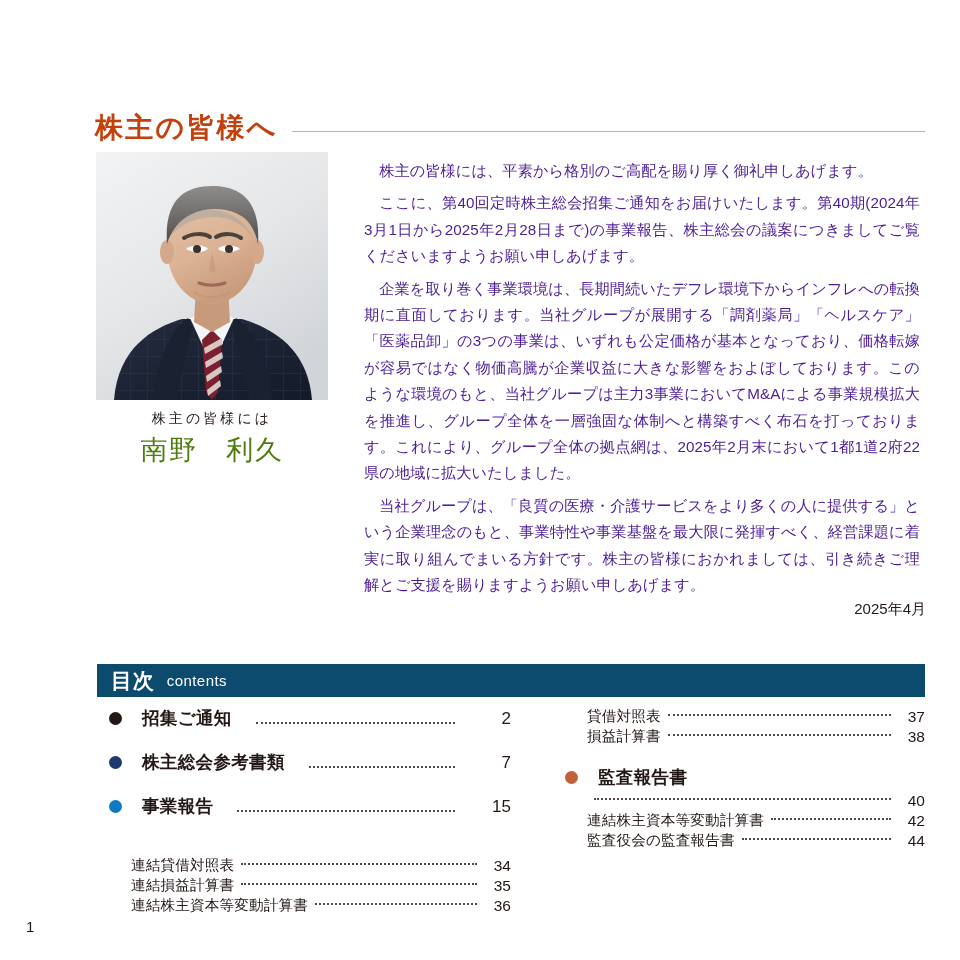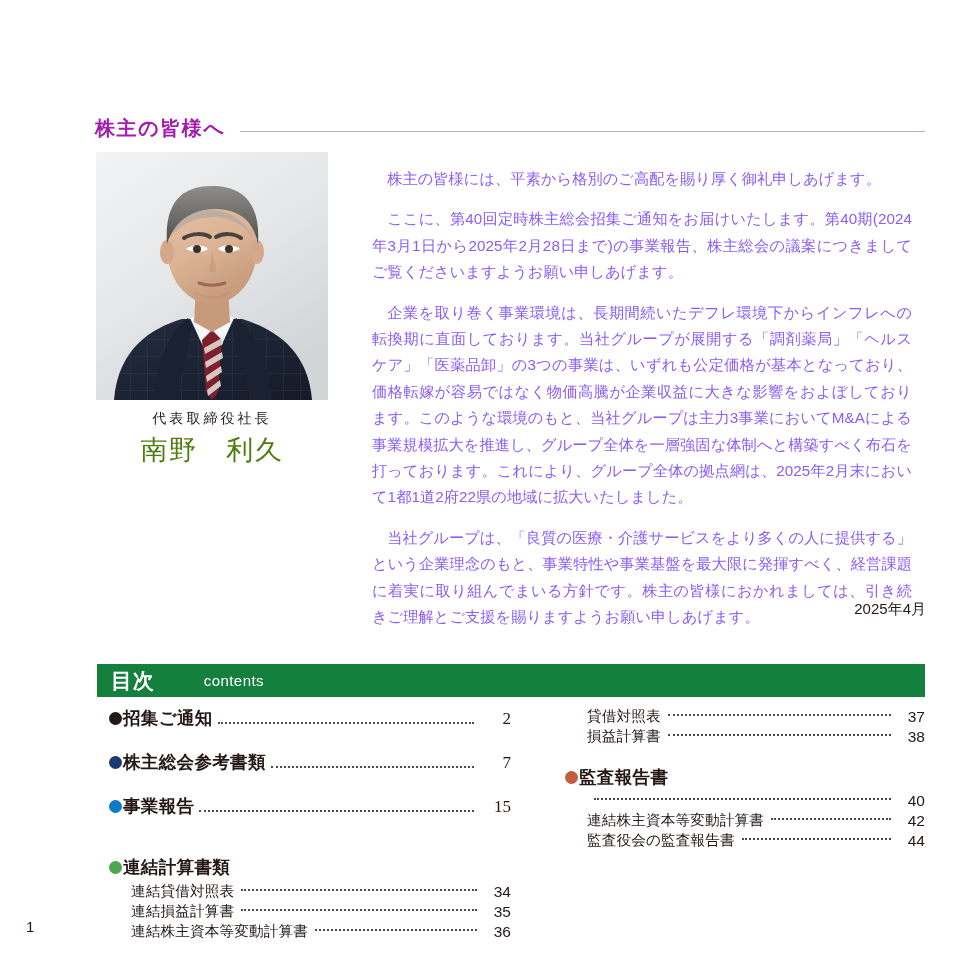--- a/index.html
+++ b/index.html
@@ -27,24 +27,24 @@
     position: absolute;
     left: 95px;
     top: 112px;
     width: 830px;
     height: 32px;
     display: flex;
     align-items: center;
     gap: 14px;
   }
   .greeting-head .title {
-    font-size: 20px;
+    font-size: 28px;
     font-weight: bold;
     letter-spacing: 0.08em;
-    color: #a21caf;
+    color: #c2410c;
     white-space: nowrap;
     line-height: 1;
   }
   .greeting-head .rule {
     flex: 1 1 auto;
     height: 1px;
     background: #b9b3b4;
     margin-top: 6px;
   }
 
@@ -86,85 +86,83 @@
   .letter {
     position: absolute;
     left: 358px;
     top: 152px;
     width: 568px;
   }
   .letter p {
     font-size: 15.2px;
     line-height: 26.4px;
     letter-spacing: 0.005em;
-    color: #8b5cf6;
+    color: #4c1d95;
     text-align: justify;
     text-justify: inter-character;
-    margin: 14px;
+    margin: 6px;
   }
   .letter p.indent { text-indent: 1em; }
 
   .date-line {
     position: absolute;
     left: 358px;
     top: 600px;
     width: 568px;
     text-align: right;
     font-size: 15px;
     color: #231815;
   }
 
   
   .contents-bar {
     position: absolute;
     left: 97px;
     top: 664px;
     width: 828px;
     height: 33px;
-    background: #15803d;
+    background: #0c4a6e;
     display: flex;
     align-items: center;
     padding-left: 14px;
     gap: 12px;
   }
   .contents-bar .jp {
     color: #ffffff;
     font-size: 21px;
     font-weight: bold;
     letter-spacing: 0.04em;
     line-height: 1;
   }
   .contents-bar .en {
     color: #ffffff;
     font-size: 15px;
     letter-spacing: 0.03em;
     line-height: 1;
-    margin-left: 37px;
   }
 
   
   .toc {
     position: absolute;
     left: 97px;
     top: 706px;
     width: 828px;
     display: flex;
     gap: 0;
   }
   .toc-col { width: 414px; position: relative; }
   .toc-col.right { padding-left: 42px; }
 
   .toc-group { margin-bottom: 2px; }
 
   .toc-main {
     display: flex;
     align-items: baseline;
-    gap: 1px;
+    gap: 20px;
     padding-left: 12px;
-    font-family: Liberation Serif, serif;
   }
   .bullet {
     flex: 0 0 auto;
     width: 13px;
     height: 13px;
     border-radius: 50%;
     display: inline-block;
     position: relative;
     top: 1px;
   }
@@ -310,21 +308,21 @@
       <ellipse cx="133" cy="97" rx="4" ry="4" fill="#3b302a"></ellipse>
 
       <path d="M116 100 L113 118 C114 121 119 121 120 118 Z" fill="#c89a79" opacity="0.75"></path>
 
       <path d="M103 131 C110 134 122 134 129 131" stroke="#9c6a56" stroke-width="3" fill="none" stroke-linecap="round"></path>
 
       <path d="M98 140 C108 147 124 147 134 140" stroke="#c1906f" stroke-width="2" fill="none" opacity="0.5"></path>
     </svg>
   </div>
 
-  <div class="caption-role">代表取締役社長</div>
+  <div class="caption-role">株主の皆様には</div>
   <div class="caption-name">南野　利久</div>
 
   <div class="letter">
     <p class="indent">株主の皆様には、平素から格別のご高配を賜り厚く御礼申しあげます。</p>
     <p class="indent">ここに、第40回定時株主総会招集ご通知をお届けいたします。第40期(2024年3月1日から2025年2月28日まで)の事業報告、株主総会の議案につきましてご覧くださいますようお願い申しあげます。</p>
     <p class="indent">企業を取り巻く事業環境は、長期間続いたデフレ環境下からインフレへの転換期に直面しております。当社グループが展開する「調剤薬局」「ヘルスケア」「医薬品卸」の3つの事業は、いずれも公定価格が基本となっており、価格転嫁が容易ではなく物価高騰が企業収益に大きな影響をおよぼしております。このような環境のもと、当社グループは主力3事業においてM&amp;Aによる事業規模拡大を推進し、グループ全体を一層強固な体制へと構築すべく布石を打っております。これにより、グループ全体の拠点網は、2025年2月末において1都1道2府22県の地域に拡大いたしました。</p>
     <p class="indent">当社グループは、「良質の医療・介護サービスをより多くの人に提供する」という企業理念のもと、事業特性や事業基盤を最大限に発揮すべく、経営課題に着実に取り組んでまいる方針です。株主の皆様におかれましては、引き続きご理解とご支援を賜りますようお願い申しあげます。</p>
   </div>
 
   <div class="date-line">2025年4月</div>
@@ -355,24 +353,20 @@
         <div class="toc-group">
           <div class="toc-main linked">
             <span class="bullet" style="background: rgb(13, 122, 196);"></span>
             <span class="label">事業報告</span>
             <span class="leader"></span>
             <span class="pageno">15</span>
           </div>
         </div>
         <div class="group-gap"></div>
         <div class="toc-group">
-          <div class="toc-main header-only">
-            <span class="bullet" style="background: rgb(76, 166, 76);"></span>
-            <span class="label">連結計算書類</span>
-          </div>
           <div class="toc-sub">
             <span class="label">連結貸借対照表</span>
             <span class="leader"></span>
             <span class="pageno">34</span>
           </div>
           <div class="toc-sub">
             <span class="label">連結損益計算書</span>
             <span class="leader"></span>
             <span class="pageno">35</span>
           </div>

